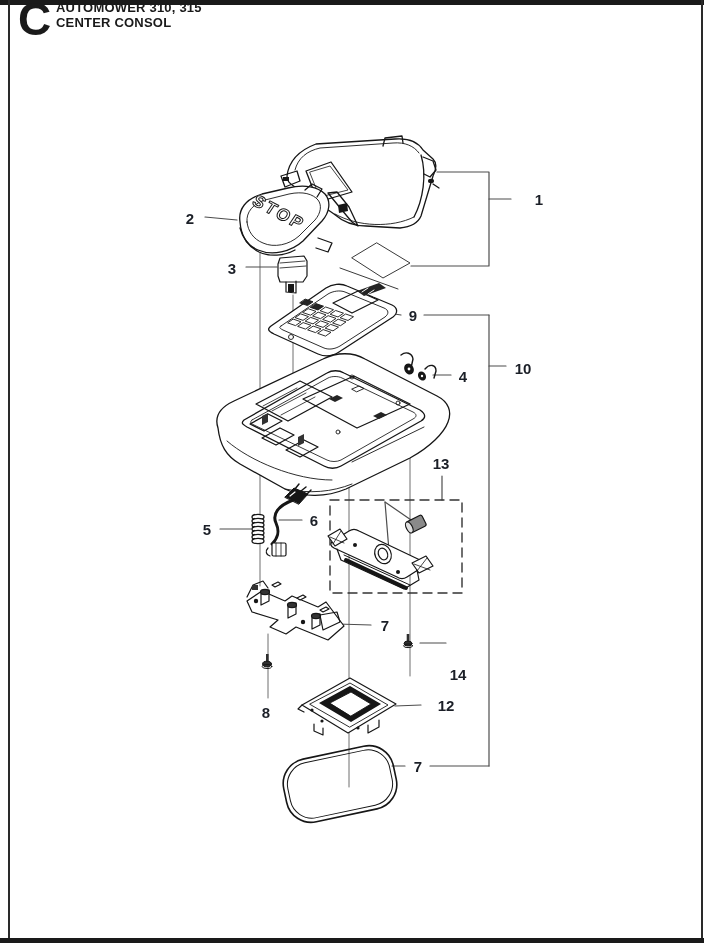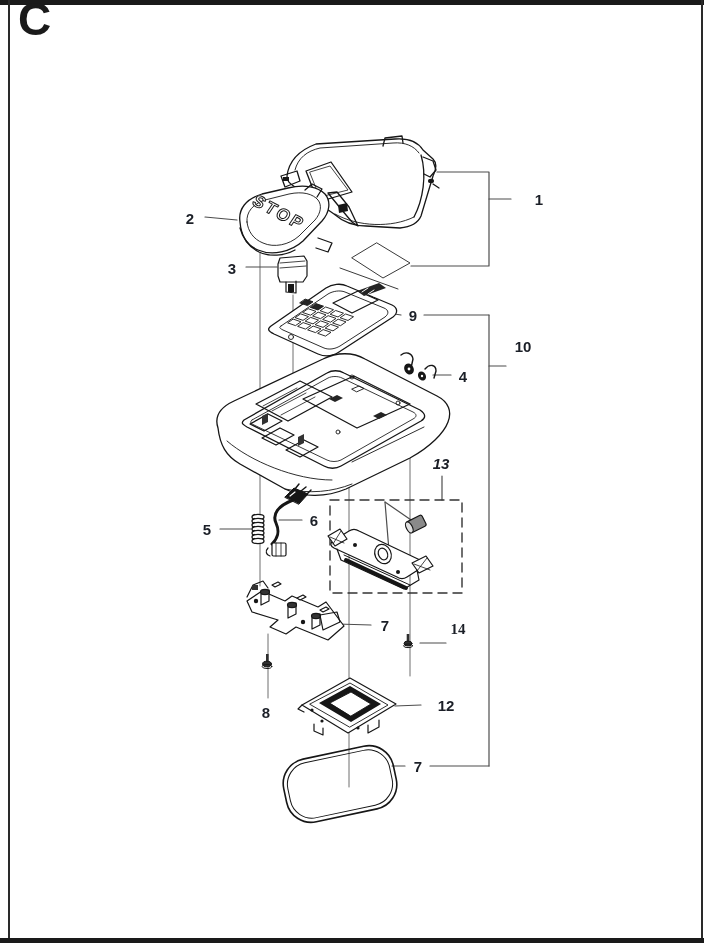--- a/index.html
+++ b/index.html
@@ -26,20 +26,24 @@
 <body>
 
 <div class="page">
 
   <div class="bar-top"></div>
   <div class="border-left"></div>
   <div class="border-right"></div>
   <div class="bar-bottom"></div>
 
   <div class="section-letter">C</div>
+  <div class="title">
+    <div>AUTOMOWER 310, 315</div>
+    <div>CENTER CONSOL</div>
+  </div>
 
   <svg class="art" viewBox="0 0 704 943" stroke-linejoin="round" stroke-linecap="round">
 
     <g stroke="#6e6e6e" stroke-width="1" fill="none">
       <line x1="260" y1="253" x2="260" y2="586"></line>
       <line x1="293" y1="295" x2="293" y2="412"></line>
       <line x1="344" y1="167" x2="344" y2="203" stroke-dasharray="4 3"></line>
       <line x1="340" y1="354" x2="340" y2="400"></line>
       <line x1="349" y1="466" x2="349" y2="787"></line>
       <line x1="410" y1="438" x2="410" y2="676"></line>
@@ -260,19 +264,19 @@
 
   <div class="callout" style="left:539px;top:199px;">1</div>
   <div class="callout" style="left:190px;top:218px;">2</div>
   <div class="callout" style="left:232px;top:268px;">3</div>
   <div class="callout" style="left:463px;top:376px;">4</div>
   <div class="callout" style="left:207px;top:529px;">5</div>
   <div class="callout" style="left:314px;top:520px;">6</div>
   <div class="callout" style="left:385px;top:625px;">7</div>
   <div class="callout" style="left:266px;top:712px;">8</div>
   <div class="callout" style="left:413px;top:315px;">9</div>
-  <div class="callout" style="left:523px;top:346px;">10</div>
+  <div class="callout" style="left:523px;top:368px;">10</div>
   <div class="callout" style="left:418px;top:766px;">7</div>
   <div class="callout" style="left:446px;top:705px;">12</div>
-  <div class="callout" style="left:441px;top:463px;font-style:italic;">13</div>
-  <div class="callout" style="left:458px;top:629px;font-family:Liberation Serif, serif;">14</div>
+  <div class="callout" style="left:441px;top:463px;">13</div>
+  <div class="callout" style="left:458px;top:674px;">14</div>
 
 </div>
 
 </body></html>

